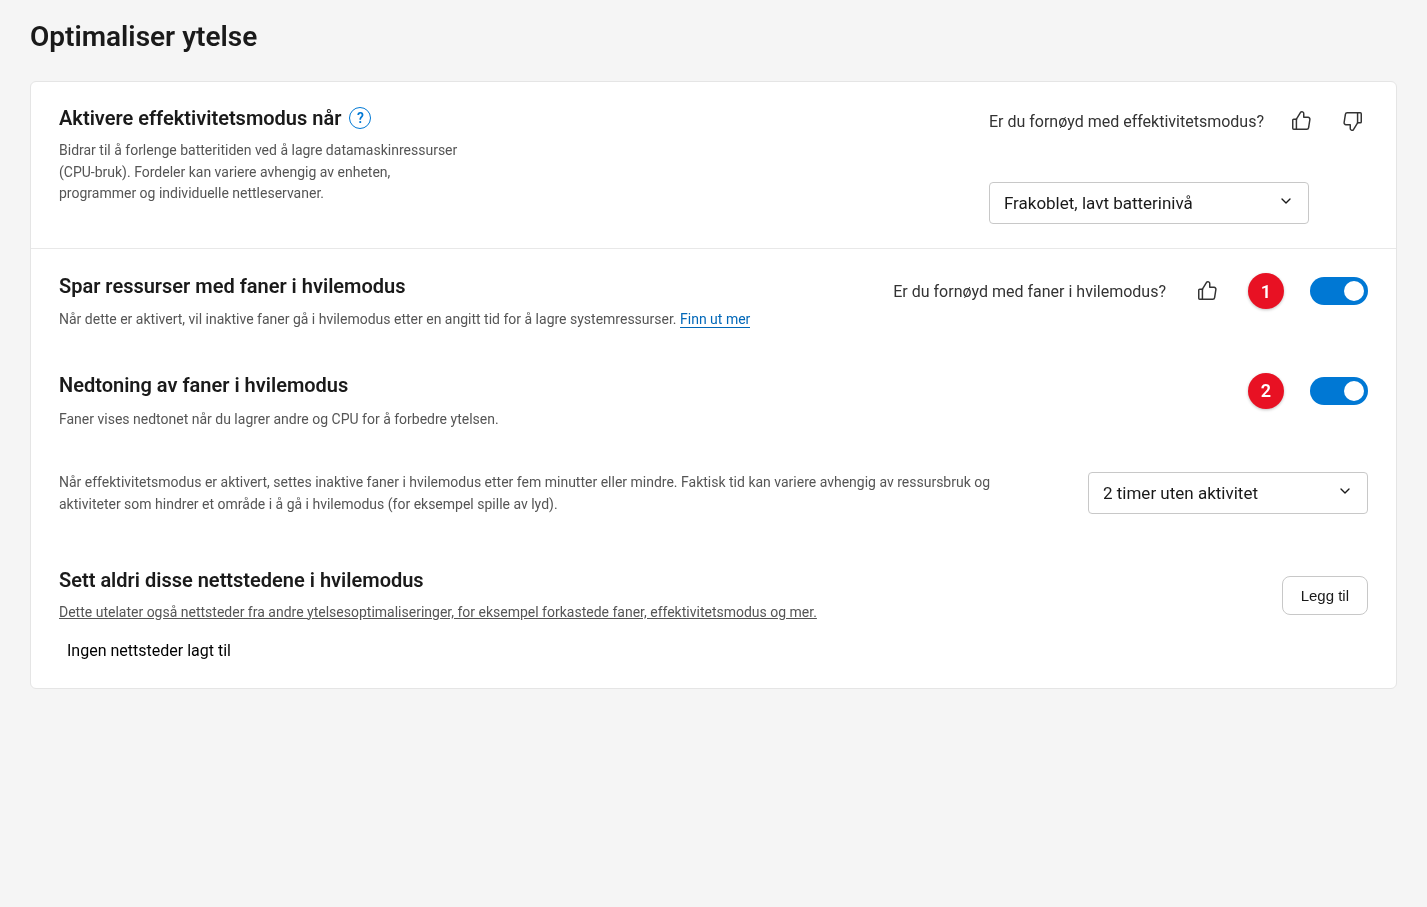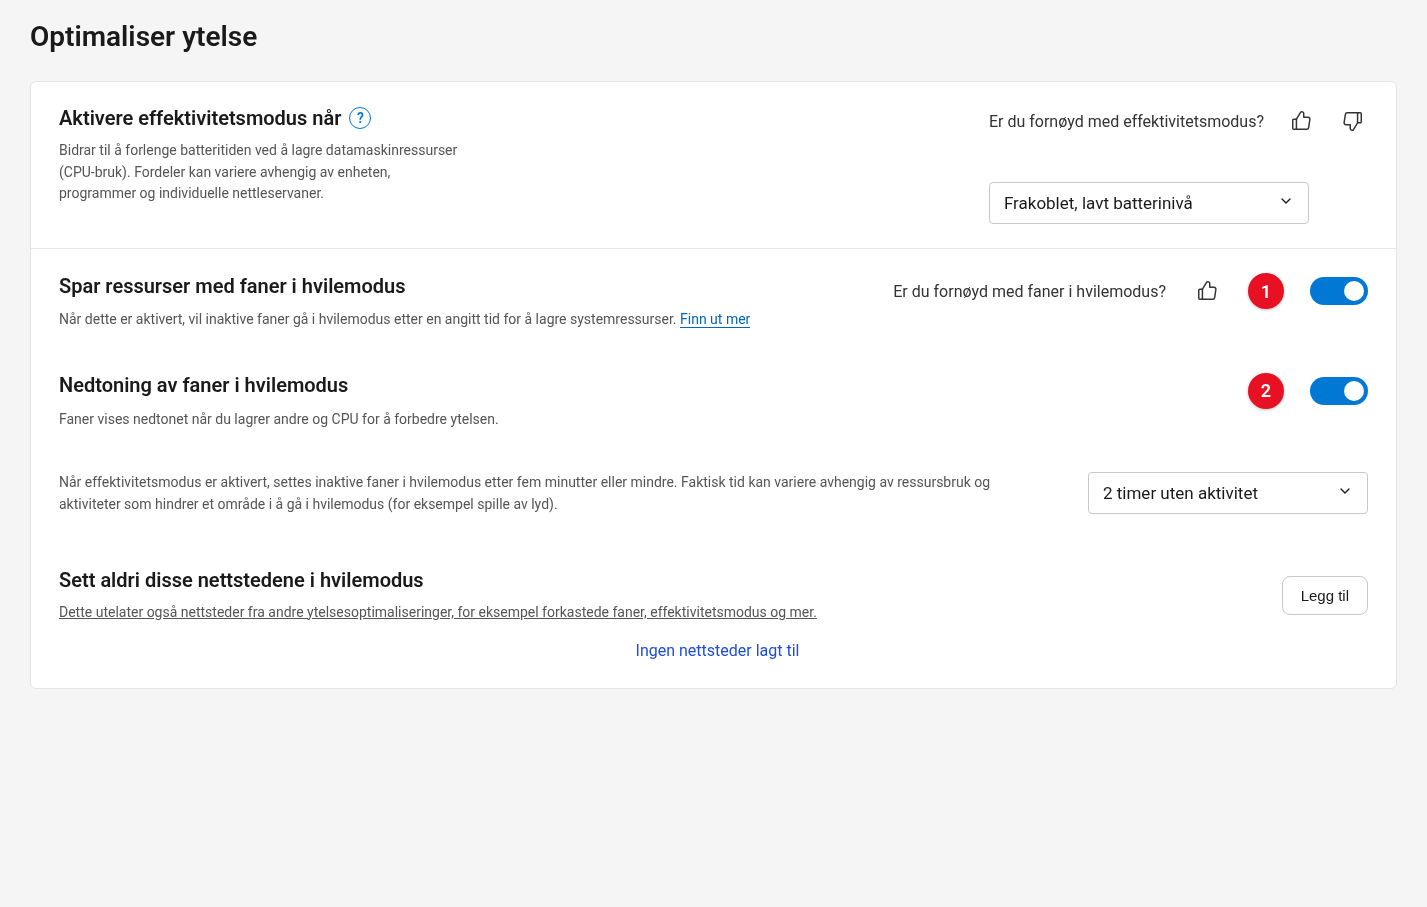--- a/index.html
+++ b/index.html
@@ -155,23 +155,22 @@
       border: 1px solid #c8c8c8;
       background: #fff;
       border-radius: 8px;
       padding: 10px 18px;
       font-size: 15px;
       color: #1a1a1a;
       cursor: pointer;
     }
     .empty-text {
       font-size: 16px;
-      color: #1d4ed8;
+      color: #000000;
       padding: 18px 0 4px 8px;
-      text-align: center;
     }
     .row-top {
       display: flex;
       align-items: flex-start;
       justify-content: space-between;
       gap: 24px;
     }
     .chev svg {
       width: 16px;
       height: 16px;

